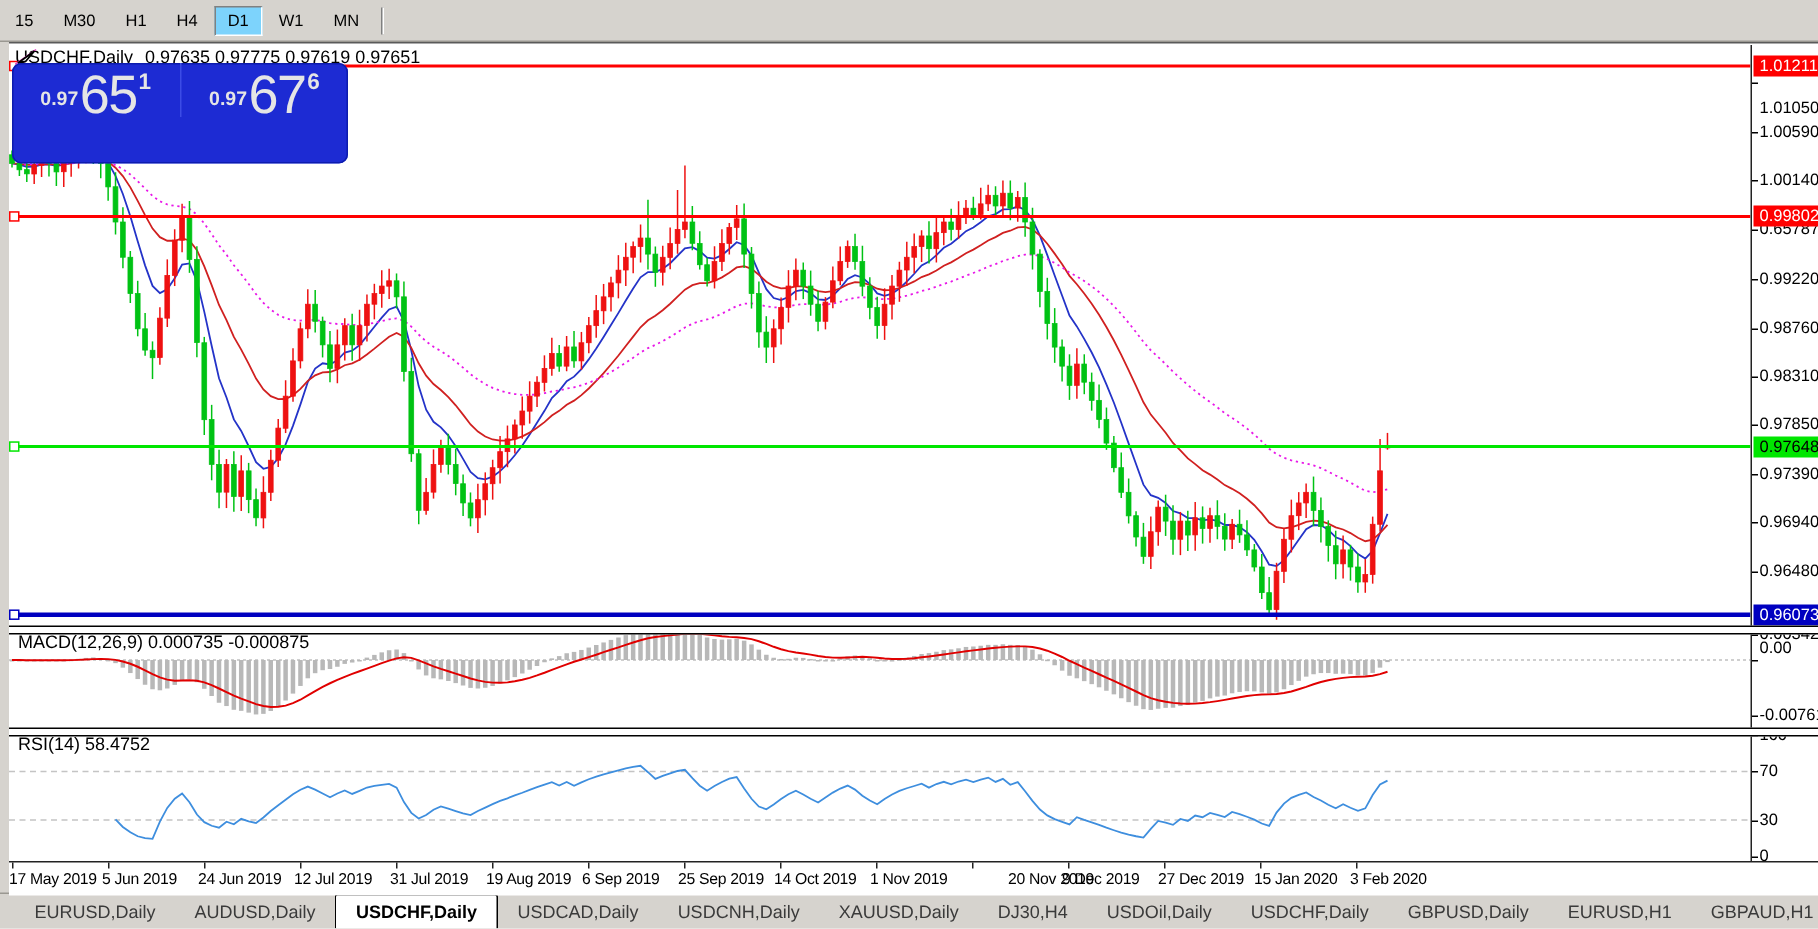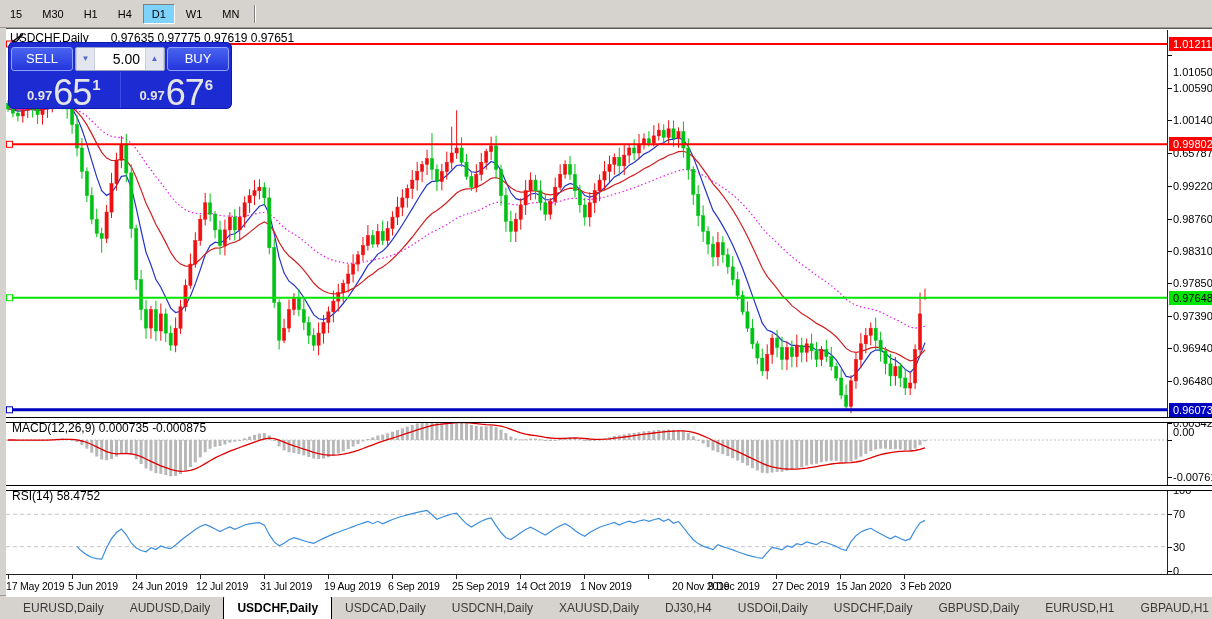--- a/index.html
+++ b/index.html
@@ -12,21 +12,21 @@
   .tf-btn.active{background:#7dd3fc;border-color:#808080 #ffffff #ffffff #808080;}
   .tf-sep{width:1px;height:18px;background:#808080;border-right:1px solid #fff;margin:0 5px;}
   
   .left-strip{position:absolute;left:0;top:28px;bottom:23px;width:6px;background:#d6d3ce;border-right:1px solid #8a8a8a;}
   .chart-window{position:absolute;top:28px;left:6px;right:0;bottom:23px;background:#fff;border-top:1px solid #5a5a5a;}
   svg{position:absolute;display:block;}
   #main-svg{left:6px;top:30px;}
   #macd-svg{left:6px;top:421px;}
   #rsi-svg{left:6px;top:489px;}
   .chart-title{position:absolute;left:10px;top:31px;z-index:4;font-size:12px;color:#000;display:flex;align-items:center;gap:4px;}
-  .chart-title .ohlc{margin-left:18px;}
+  .chart-title .ohlc{margin-left:4px;}
   .splitter{position:absolute;left:6px;right:0;height:4px;background:#fff;border-top:1px solid #000;border-bottom:1px solid #000;z-index:3;}
   #splitter1{top:417px;} #splitter2{top:485px;}
   .ind-label{position:absolute;left:12px;z-index:4;font-size:12px;color:#000;}
   #macd-label{top:421px;text-align:center;} #rsi-label{top:489px;}
   
   .price-scale{position:absolute;left:1167px;top:30px;width:45px;height:544px;border-left:1px solid #222;z-index:2;}
   .ps-tick{position:absolute;left:5px;font-size:11px;color:#000;white-space:nowrap;}
   .ps-dash{position:absolute;left:0;width:4px;height:1px;background:#000;}
   .ps-tag{position:absolute;left:1px;width:44px;height:14px;line-height:14px;font-size:11px;padding-left:4px;box-sizing:border-box;white-space:nowrap;}
   
@@ -672,29 +672,20 @@
   <div class="chart-title">
     <svg width="15" height="12">
       <line x1="0" y1="11" x2="14" y2="1" stroke="#e040c0" stroke-width="1"></line>
       <path d="M2 10 L13 2 L7 9 Z" fill="#ffffff" stroke="#000000" stroke-width="1.2"></path>
     </svg>
     <span>USDCHF,Daily</span>
     <span class="ohlc">0.97635 0.97775 0.97619 0.97651</span>
   </div>
 
   <div class="trade-panel">
-    <div class="tp-top">
-      <div class="tp-btn">SELL</div>
-      <div class="tp-vol">
-        <div class="tp-spin">▼</div>
-        <div class="tp-vol-val">5.00</div>
-        <div class="tp-spin">▲</div>
-      </div>
-      <div class="tp-btn">BUY</div>
-    </div>
     <div class="tp-prices">
       <div class="tp-price sell">
         <span class="tp-small">0.97</span>
         <span class="tp-big">65</span>
         <span class="tp-sup">1</span>
       </div>
       <div class="tp-price">
         <span class="tp-small">0.97</span>
         <span class="tp-big">67</span>
         <span class="tp-sup">6</span>

